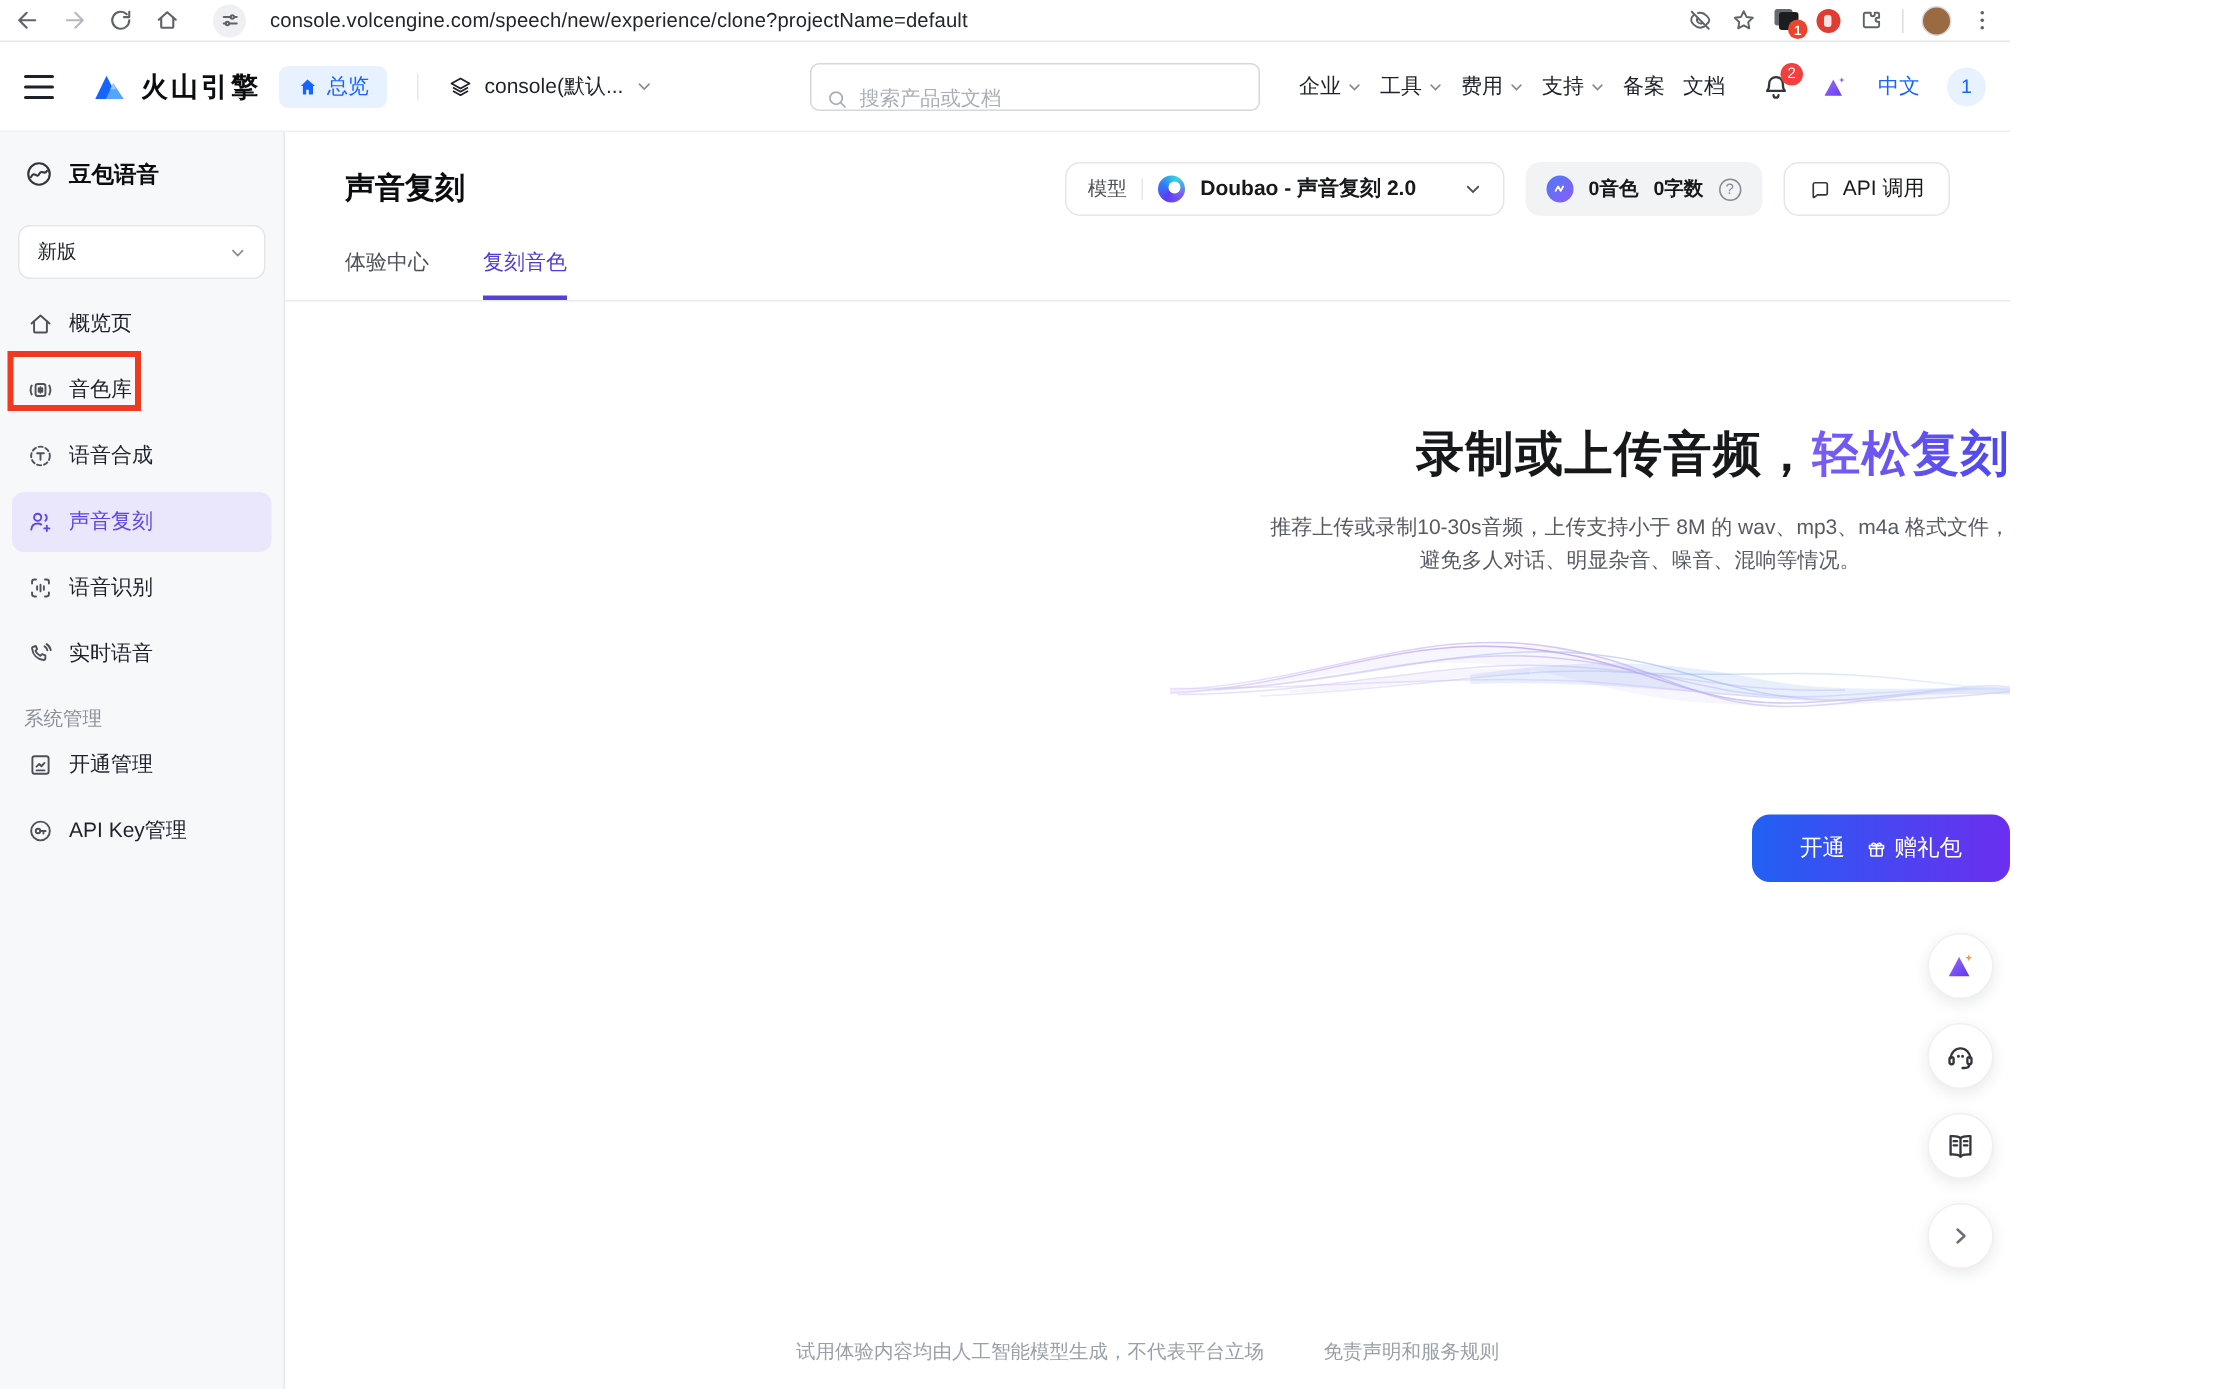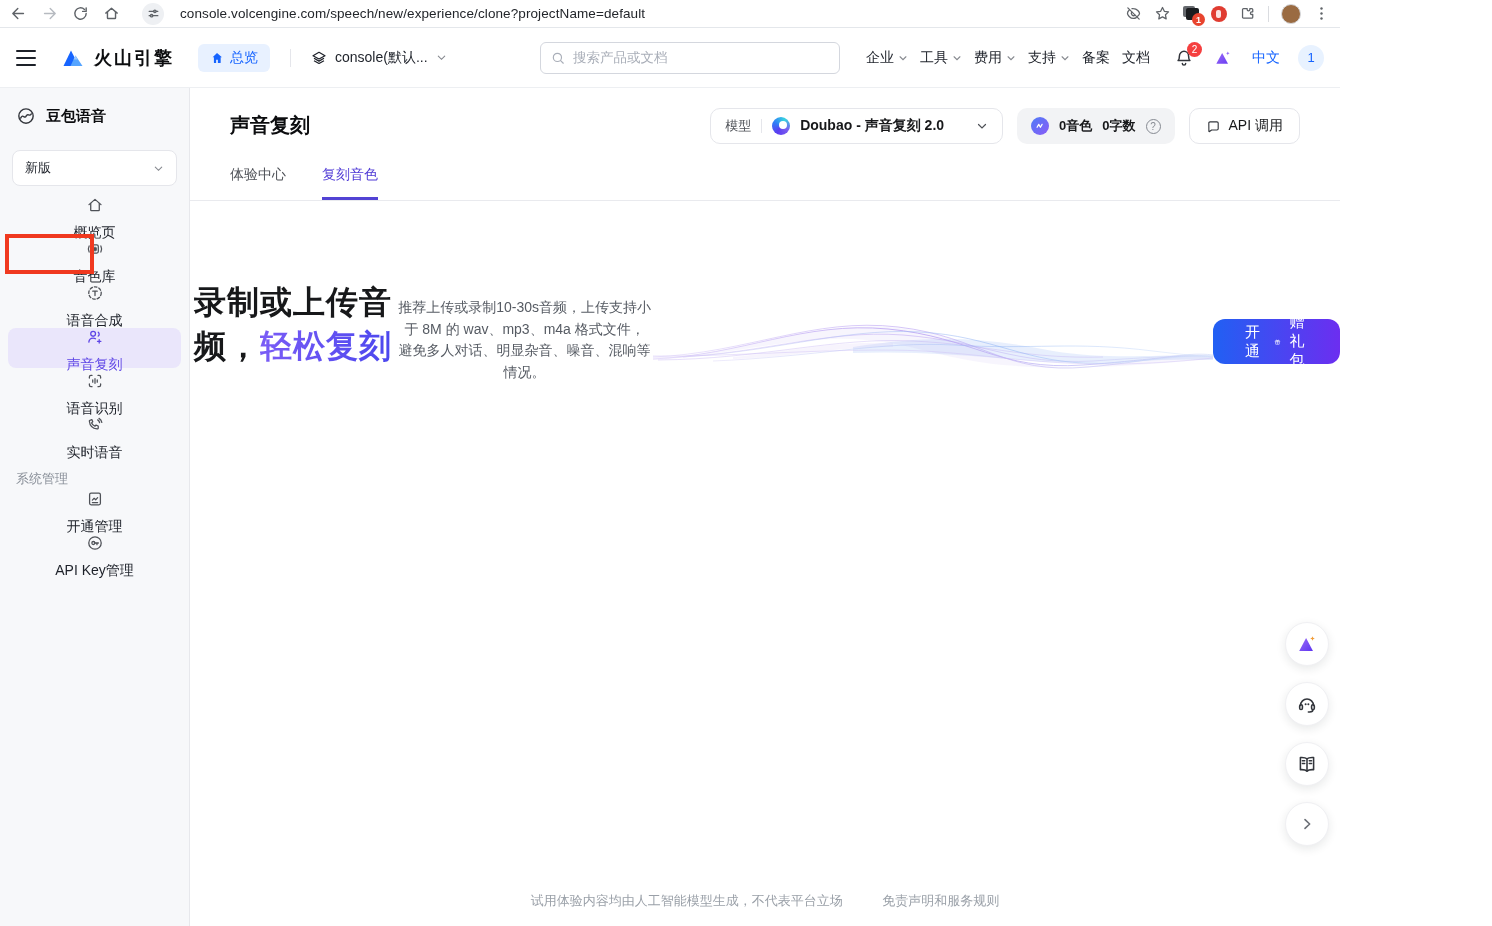--- a/index.html
+++ b/index.html
@@ -22,44 +22,44 @@
   .ext-badge { position:absolute; right:-6px; bottom:-5px; min-width:13px; height:13px; background:#e8442e; color:#fff; border-radius:50%; font-size:9px; display:flex; align-items:center; justify-content:center; font-weight:bold; }
   .ext-red { width:16px; height:16px; border-radius:50%; background:#e03c31; position:relative; }
   .ext-red::after { content:""; position:absolute; left:5px; top:4px; width:5px; height:8px; border-radius:2px; background:#fff; opacity:.85; }
   .vdiv { width:1px; height:16px; background:#dadce0; }
   .brow-avatar { width:20px; height:20px; border-radius:50%; background:radial-gradient(circle at 35% 35%, #e8c9a0, #9a6b42 70%, #4b3category2 100%); background-color:#9a6b42; border:1px solid #d7d9dd; }
 
   
   .topnav { height:60px; background:#fff; border-bottom:1px solid #edeff2; display:flex; align-items:center; padding:0 16px; }
   .hamburger { width:20px; height:16px; display:flex; flex-direction:column; justify-content:space-between; margin-right:24px; }
   .hamburger i { height:2px; background:#1d2129; border-radius:1px; }
-  .logo-wrap { display:flex; align-items:center; gap:8px; margin-right:24px; }
+  .logo-wrap { display:flex; align-items:center; gap:8px; margin-right:12px; }
   .logo-text { font-size:18px; font-weight:bold; color:#0c0d0f; letter-spacing:2px; }
   .overview-pill { display:flex; align-items:center; gap:6px; background:#e8f1ff; color:#1664ff; height:28px; padding:0 12px; border-radius:6px; font-size:14px; }
   .nav-div { width:1px; height:18px; background:#e5e6eb; margin:0 20px; }
   .project-select { display:flex; align-items:center; gap:8px; font-size:14px; color:#1d2129; }
-  .nav-search { margin-left:auto; width:300px; height:32px; border:1px solid #d4d7de; border-radius:6px; display:flex; align-items:center; gap:8px; padding:0 10px; background:#fff; }
+  .nav-search { margin-left:auto; width:300px; height:32px; border:1px solid #d4d7de; border-radius:6px; display:flex; align-items:flex-end; gap:8px; padding:0 10px; background:#fff; }
   .nav-search input { border:none; outline:none; flex:1; font-size:13.5px; color:#1d2129; font-family:inherit; background:transparent; }
   .nav-search input::placeholder { color:#a9aeb8; }
   .nav-menu { display:flex; align-items:flex-start; gap:12px; margin-left:26px; font-size:14px; color:#1d2129; }
   .menu-item { display:flex; align-items:center; gap:4px; }
   .nav-icons { display:flex; align-items:center; gap:18px; margin-left:24px; }
   .bell-wrap { position:relative; width:20px; height:20px; color:#33363c; }
   .bell-badge { position:absolute; top:-6px; right:-8px; min-width:15px; height:15px; padding:0 3px; background:#f53f3f; color:#fff; border-radius:8px; font-size:10px; display:flex; align-items:center; justify-content:center; }
   .lang-label { color:#1664ff; font-size:14px; }
   .nav-avatar { width:26px; height:26px; border-radius:50%; background:#e8f2ff; color:#1664ff; font-size:13px; display:flex; align-items:center; justify-content:center; }
 
   
   .app { display:flex; height:838px; }
 
   
   .sidebar { position:relative; width:190px; flex:0 0 190px; background:#f7f8fa; border-right:1px solid #e7e8ec; padding-top:12px; }
   .product-header { display:flex; align-items:center; gap:10px; padding:6px 18px 6px 16px; font-size:15px; font-weight:bold; color:#0c0d0f; }
   .version-select { margin:18px 12px 10px; height:36px; background:#fff; border:1px solid #e5e6eb; border-radius:8px; display:flex; align-items:center; justify-content:space-between; padding:0 12px; font-size:13px; color:#1d2129; }
-  .side-item { margin:4px 8px 0; height:40px; border-radius:8px; display:flex; align-items:center; gap:10px; padding:0 10px; font-size:14px; color:#1d2129;flex-direction:column; }
+  .side-item { margin:4px 8px 0; height:40px; border-radius:8px; display:flex; align-items:center; gap:10px; padding:0 10px; font-size:14px; color:#1d2129; }
   .side-item .sicon { color:#4e5157; width:18px; height:18px; flex:0 0 auto; }
   .side-item.active { background:#eae6fb; color:#5e45e6; }
   .side-item.active .sicon { color:#5e45e6; }
   .side-section { padding:14px 18px 2px 16px; font-size:13px; color:#8a9099; height:30px; }
   .annotation-rect { position:absolute; left:5px; top:146px; width:89px; height:40px; border:4px solid #f0391f; pointer-events:none; z-index:5; }
 
   
   .main { position:relative; flex:1 1 auto; background:#fff; }
   .main-header { display:flex; align-items:flex-start; justify-content:space-between; padding:20px 40px 0; }
   .page-title { font-size:20px; font-weight:bold; color:#0c0d0f; padding-top:4px; }
@@ -72,21 +72,21 @@
   .model-value { font-size:14px; font-weight:bold; color:#17181a; margin-right:22px; }
   .usage-pill { height:36px; background:#f2f3f5; border-radius:10px; display:flex; align-items:center; gap:10px; padding:0 14px; }
   .coin-icon { width:18px; height:18px; border-radius:50%; background:linear-gradient(135deg,#4e7bf7,#8b5cf6); display:flex; align-items:center; justify-content:center; }
   .usage-num { font-size:13px; font-weight:bold; color:#17181a; }
   .qmark { width:15px; height:15px; border-radius:50%; border:1.2px solid #868a92; color:#868a92; font-size:10px; display:flex; align-items:center; justify-content:center; }
   .api-btn { height:36px; background:#fff; border:1px solid #e5e6eb; border-radius:10px; display:flex; align-items:center; gap:8px; padding:0 16px; font-size:14px; color:#17181a; }
   .tabs-row { display:flex; gap:36px; padding:0 40px; margin-top:22px; border-bottom:1px solid #e9eaee; }
   .tab { padding-bottom:13px; font-size:14px; color:#4e5157; border-bottom:3px solid transparent; }
   .tab.active { color:#4f3ad6; font-weight:500; border-bottom-color:#5243d4;text-align:center; }
 
-  .hero { display:flex; flex-direction:row; align-items:flex-start; text-align:center; margin-top:80px; }
+  .hero { display:flex; flex-direction:column; align-items:flex-end; text-align:center; margin-top:80px; }
   .hero-title { font-size:32px; font-weight:bold; color:#17181a; letter-spacing:1px; }
   .hero-title .accent { background:linear-gradient(90deg,#7a5cf6,#4b47ee); -webkit-background-clip:text; background-clip:text; color:transparent; }
   .hero-desc { margin-top:16px; font-size:14px; color:#565b63; line-height:1.55; }
   .wave-wrap { margin-top:26px; }
   .cta-btn { margin-top:38px; height:45px; padding:0 32px; border:none; border-radius:12px; background:linear-gradient(90deg,#2160f3,#6c2ef0); color:#fff; font-size:15px; display:flex; align-items:center; gap:14px; font-family:inherit; }
   .cta-gift { display:flex; align-items:center; gap:5px; }
 
   .main-footer { position:absolute; left:0; right:0; bottom:16px; text-align:center; font-size:13px; color:#9aa0a8; }
   .main-footer .flink { margin-left:36px; color:#9aa0a8; }
 

